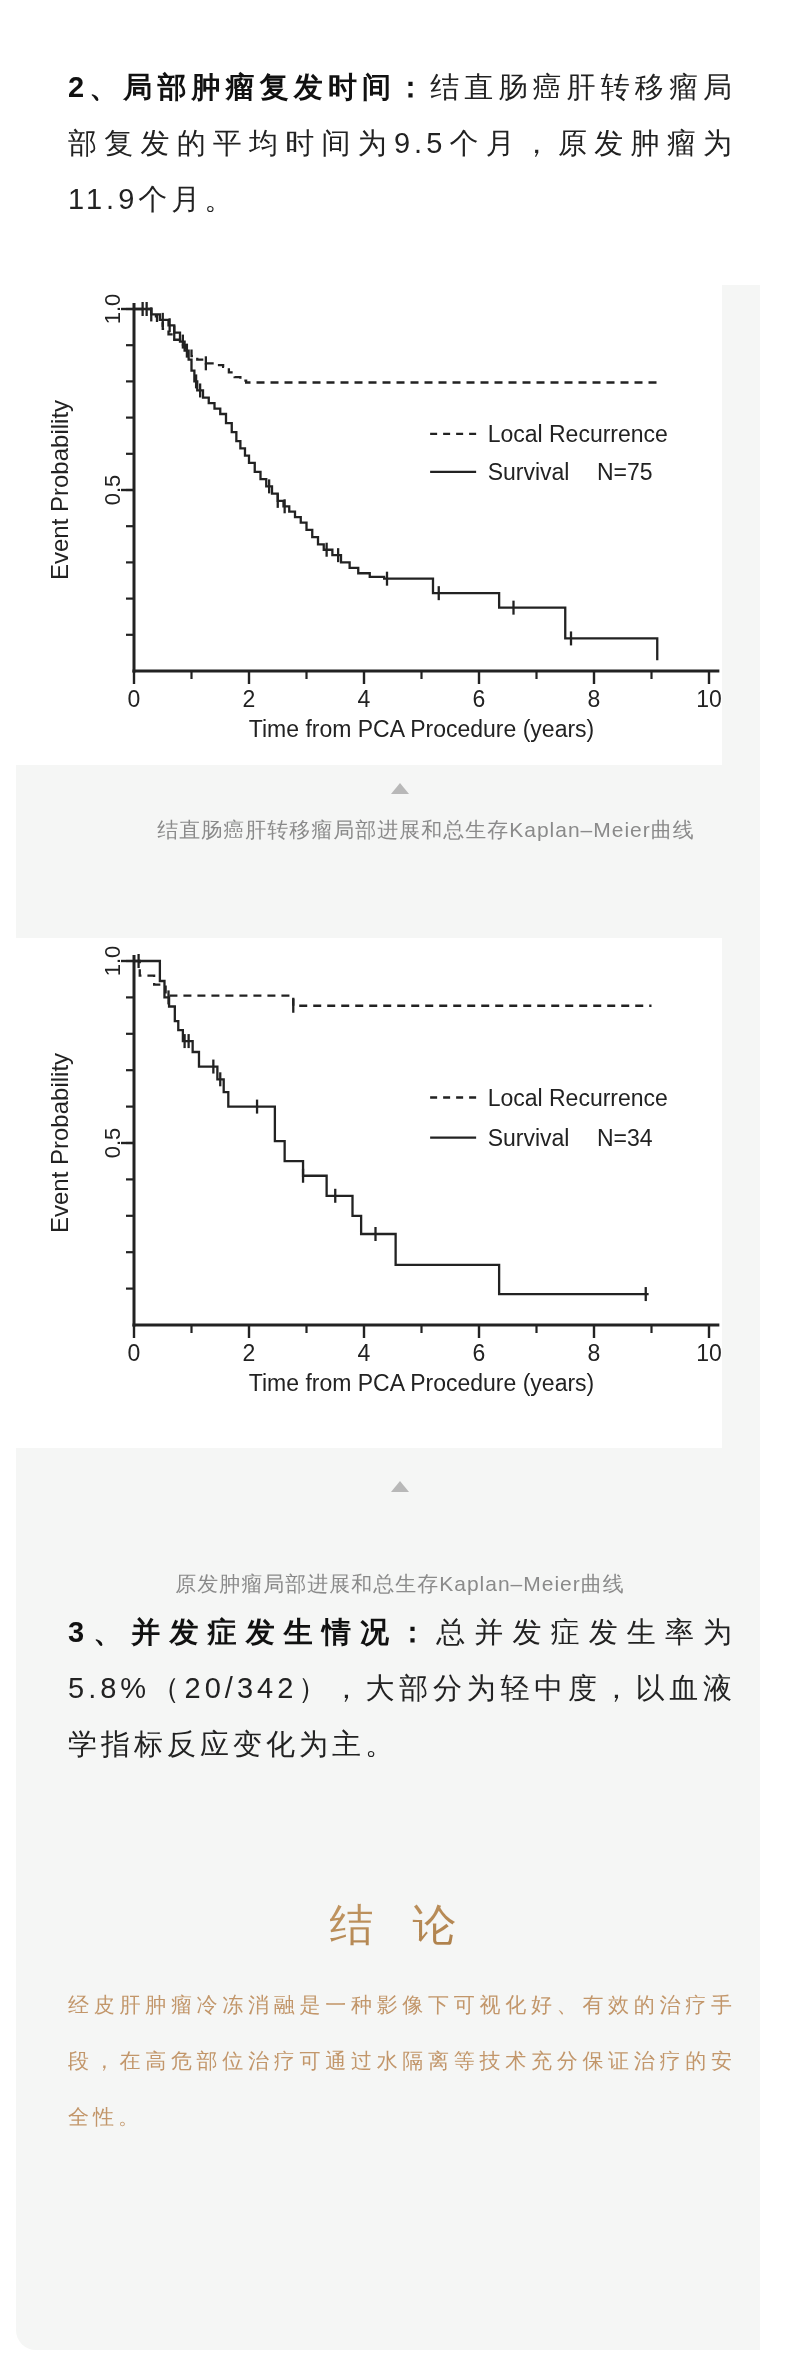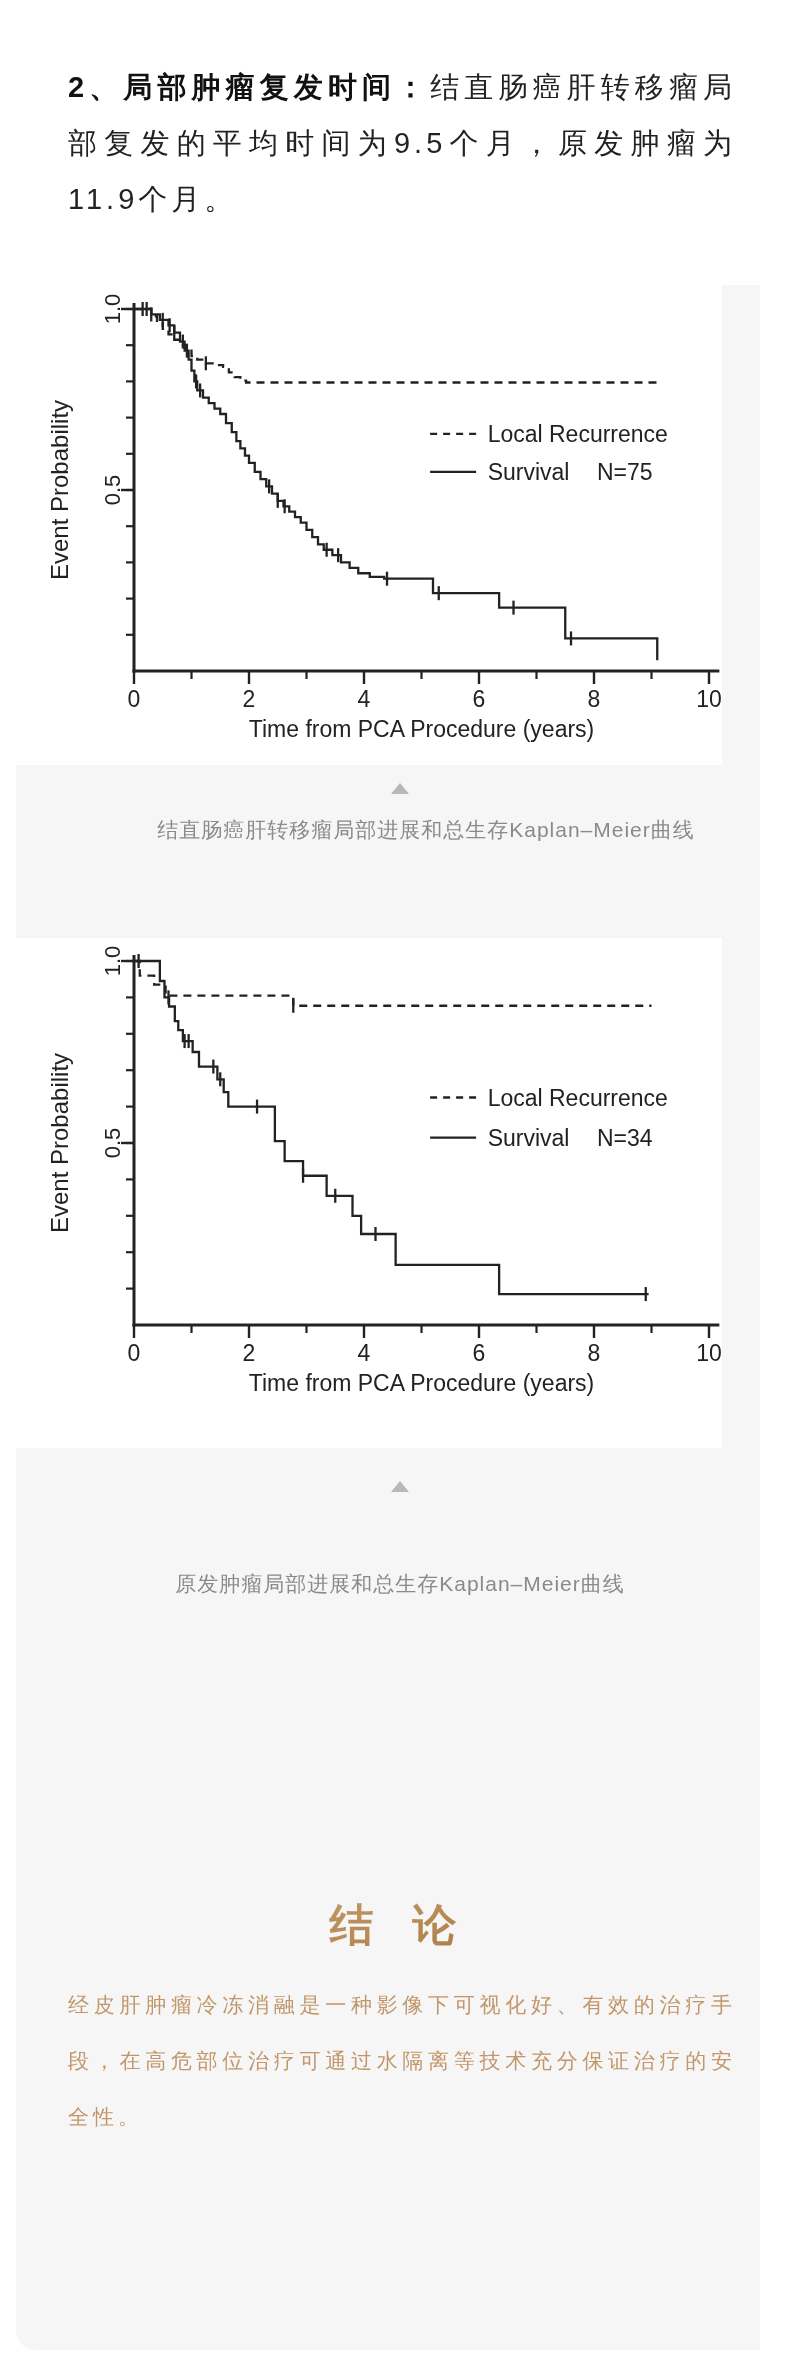--- a/index.html
+++ b/index.html
@@ -11,21 +11,21 @@
         color:#222222;text-align:justify;letter-spacing:4px;}
   .para .lead{font-weight:bold;color:#111111;}
   .fig-panel{position:absolute;left:16px;background:#ffffff;}
   .fig-panel svg{display:block;}
   .tri{position:absolute;left:391px;width:0;height:0;
        border-left:9px solid transparent;border-right:9px solid transparent;
        border-bottom:11px solid #b8b8b8;}
   .caption{position:absolute;left:0;width:800px;text-align:center;
            font-size:21px;line-height:24px;color:#8a8a8a;letter-spacing:1px;}
   #conclusion-title{position:absolute;left:0;width:800px;top:1896px;text-align:center;
-        font-family:"Liberation Serif",serif;font-weight:bold;font-size:44px;letter-spacing:14px;
+        font-family:"Liberation Serif",serif;font-weight:normal;font-size:44px;letter-spacing:14px;
         color:#a9793f;
         background:linear-gradient(165deg,#d2a977 10%,#9c6c35 90%);
         -webkit-background-clip:text;background-clip:text;-webkit-text-fill-color:transparent;}
   #conclusion-body{position:absolute;left:68px;top:1977px;width:668px;
         font-size:21px;line-height:56px;letter-spacing:4px;text-align:justify;color:#c2966a;}
 </style>
 </head>
 <body>
 
 <div id="page">
@@ -161,17 +161,20 @@
         <text x="471.625" y="159.5" font-size="23" fill="#222222" dominant-baseline="central" font-family="&quot;Liberation Sans&quot;,sans-serif">Local Recurrence</text>
         <line x1="414.125" y1="199.54" x2="460.125" y2="199.54" stroke="#222222" stroke-width="2.3"></line>
         <text x="471.625" y="199.54" font-size="23" fill="#222222" dominant-baseline="central" font-family="&quot;Liberation Sans&quot;,sans-serif">Survival</text>
         <text x="580.875" y="199.54" font-size="23" fill="#222222" dominant-baseline="central" font-family="&quot;Liberation Sans&quot;,sans-serif">N=34</text>
       </svg>
   </div>
 
   <div class="tri" style="top:1481px;"></div>
   <div class="caption" style="top:1572px;">原发肿瘤局部进展和总生存Kaplan–Meier曲线</div>
 
+  <p class="para" style="top:1575px;">
+    <span class="lead">3、并发症发生情况：</span><span>总并发症发生率为5.8%（20/342），大部分为轻中度，以血液学指标反应变化为主。</span>
+  </p>
 
   <div id="conclusion-title">结 论</div>
   <div id="conclusion-body">经皮肝肿瘤冷冻消融是一种影像下可视化好、有效的治疗手段，在高危部位治疗可通过水隔离等技术充分保证治疗的安全性。</div>
 
 </div>
 
 </body></html>

